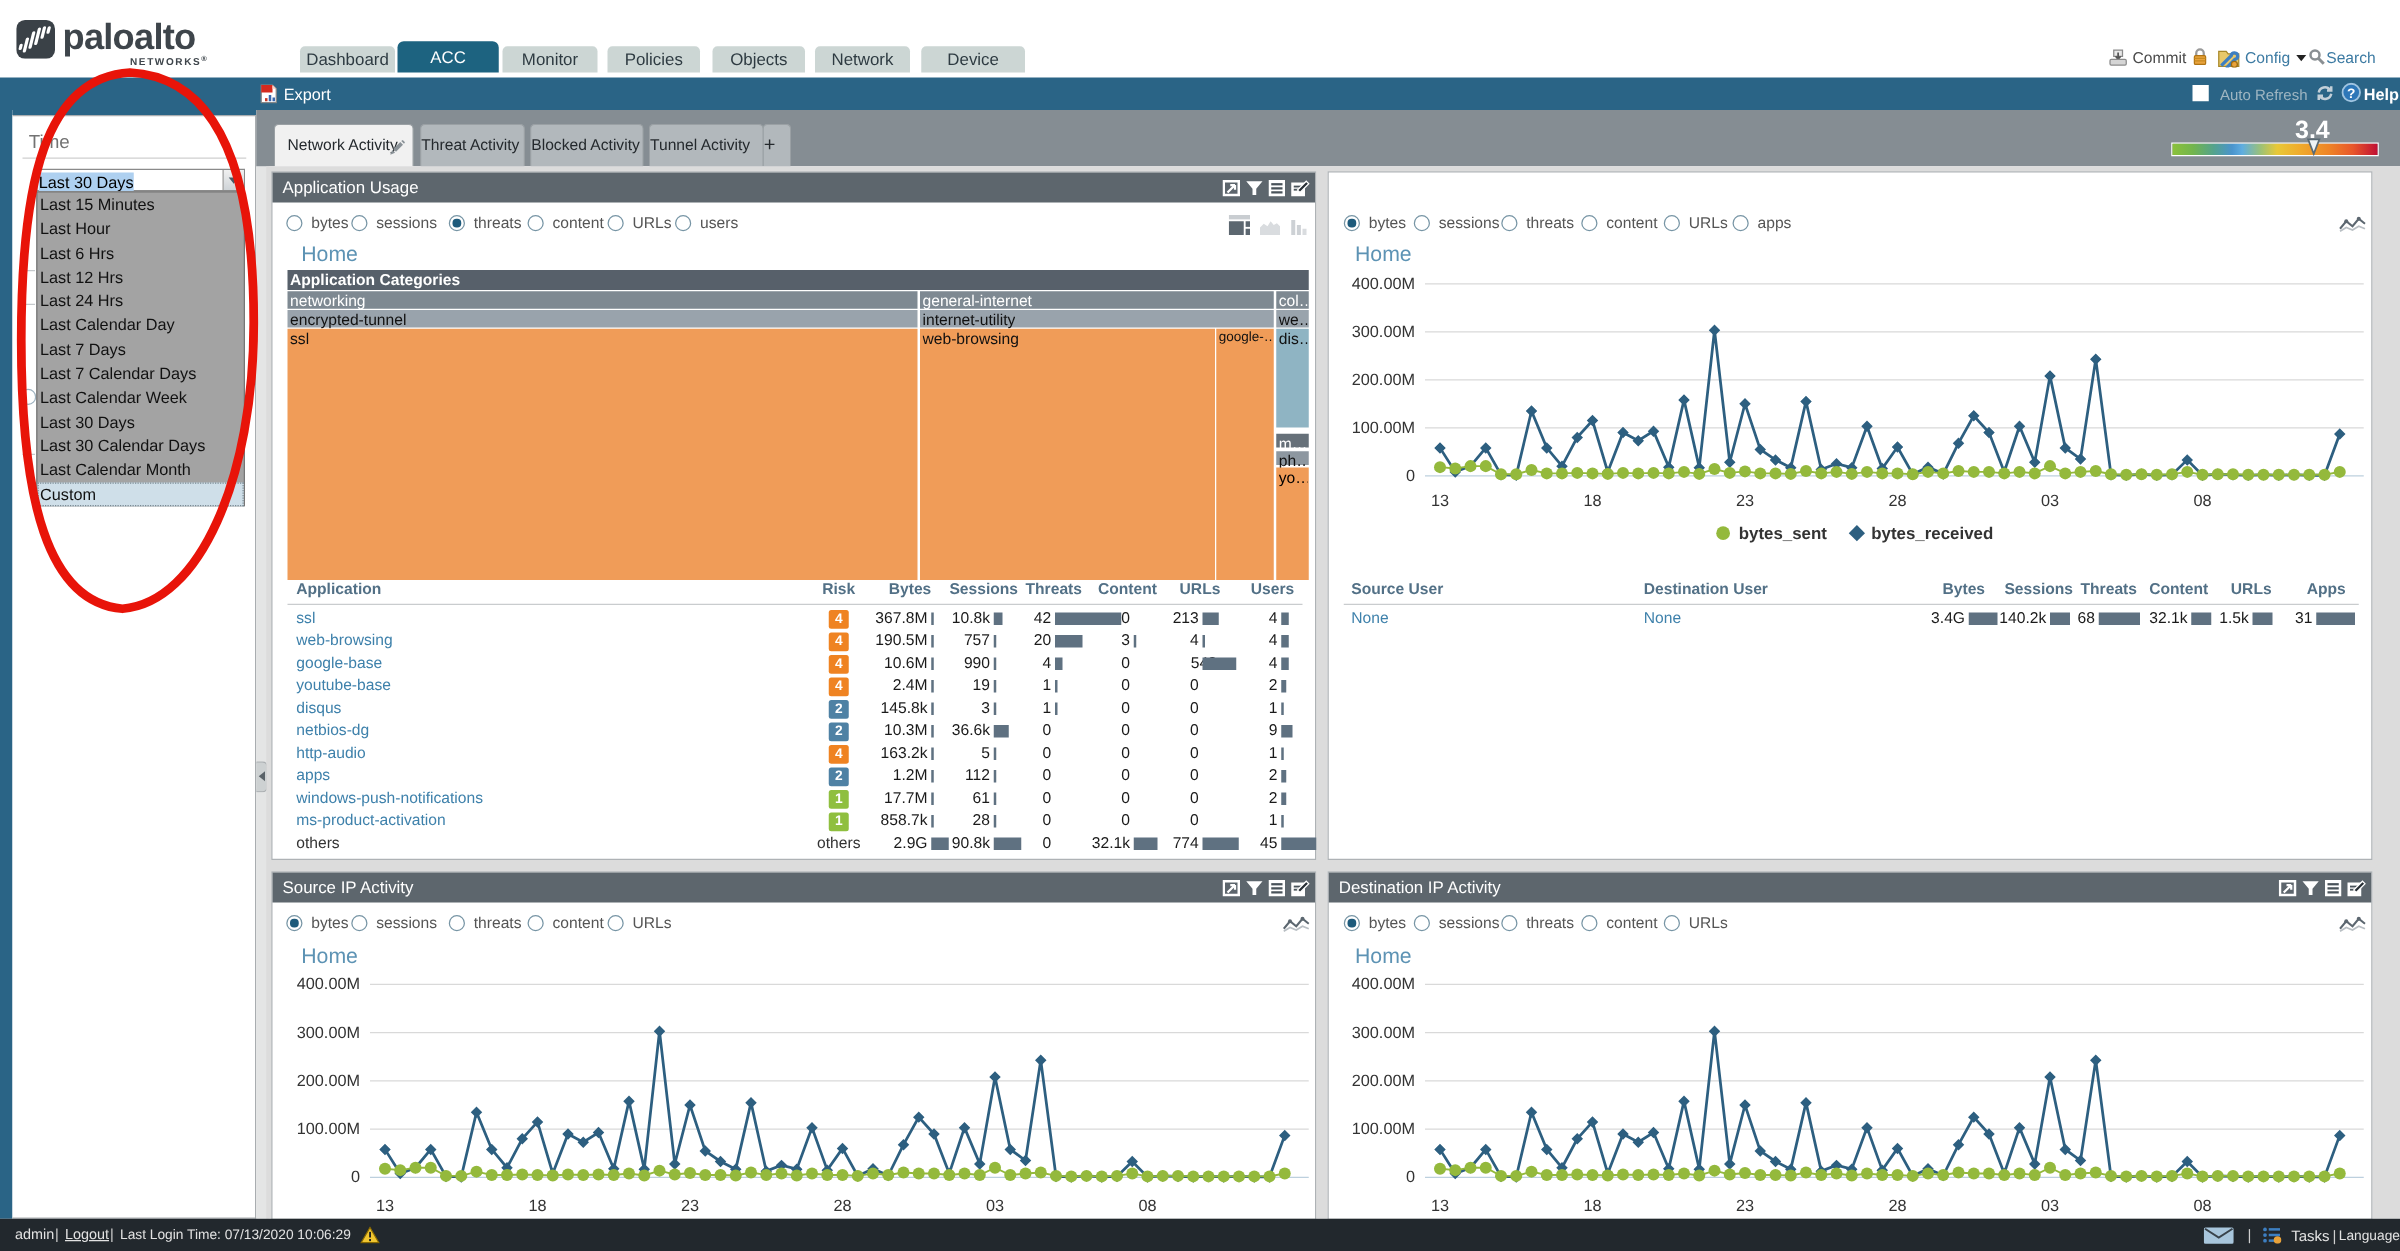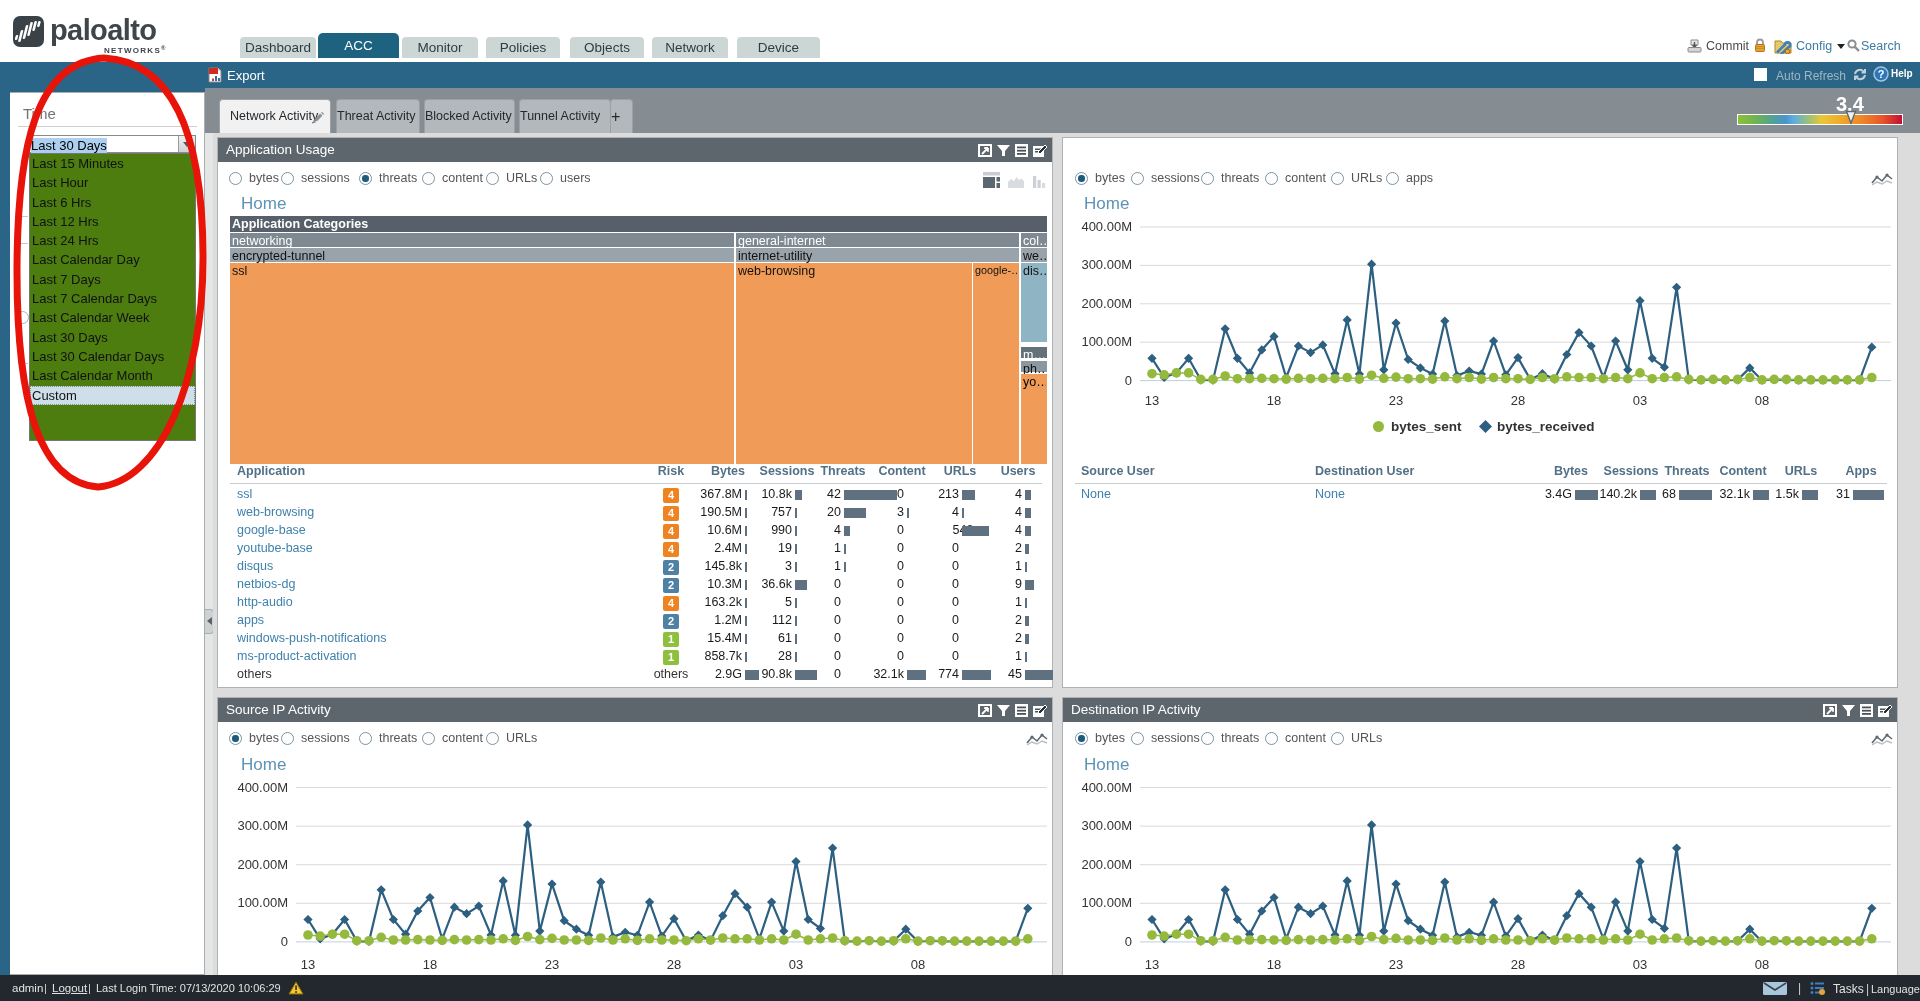--- a/index.html
+++ b/index.html
@@ -90,21 +90,21 @@
 <svg class="abs" style="left:1852px;top:67px" width="16" height="15">
 <path d="M3 7 a5 5 0 0 1 9 -2" fill="none" stroke="#c2cfd8" stroke-width="2"></path>
 <path d="M13 2 v3.4 h-3.4" fill="none" stroke="#c2cfd8" stroke-width="2"></path>
 <path d="M13 8 a5 5 0 0 1 -9 2" fill="none" stroke="#c2cfd8" stroke-width="2"></path>
 <path d="M3 13 v-3.4 h3.4" fill="none" stroke="#c2cfd8" stroke-width="2"></path>
   </svg>
 <svg class="abs" style="left:1873px;top:66px" width="16" height="16">
 <circle cx="8" cy="8" r="7" fill="#2d77b8" stroke="#9fc4e0" stroke-width="1.5"></circle>
 <text x="8" y="12" text-anchor="middle" font-size="11" font-weight="bold" fill="#fff">?</text>
   </svg>
-<div class="abs" style="left:1891px;top:68px;font-size:10px;font-weight:bold;color:#fff">Help</div>
+<div class="abs" style="left:1891px;top:68px;font-size:13px;font-weight:bold;color:#fff">Help</div>
 
 <div class="abs" style="left:0;top:88px;width:10px;height:887px;background:#2a6486"></div>
 <div class="abs" style="left:10px;top:88px;width:195px;height:4px;background:#2a6486"></div>
 <div class="abs" style="left:10px;top:92px;width:195px;height:883px;background:#fff;border:1px solid #a9adb0;border-left:none"></div>
 <div class="abs" style="left:205px;top:133px;width:10px;height:842px;background:#e4e5e5"></div>
 <div class="abs" style="left:205px;top:609px;width:9px;height:25px;background:#cdd1d2;border:1px solid #a9adb0;border-left:none;border-radius:0 4px 4px 0"></div>
 <div class="abs" style="left:207px;top:617px;width:0;height:0;border-top:4.5px solid transparent;border-bottom:4.5px solid transparent;border-right:5px solid #5a6268"></div>
 <div class="abs" style="left:23px;top:105px;font-size:15px;color:#737373">Time</div>
 <div class="abs" style="left:18px;top:126px;width:179px;height:1px;background:#cfcfcf"></div>
 
@@ -113,21 +113,21 @@
 <span style="position:absolute;right:0;top:0;width:17px;height:16px;background:linear-gradient(#f0f0f0,#cfd4d8);border-left:1px solid #9a9a9a">
 <span style="position:absolute;left:4px;top:6px;width:0;height:0;border-left:4.5px solid transparent;border-right:4.5px solid transparent;border-top:5.5px solid #4a5a66"></span>
     </span>
   </div>
 
 <div class="abs" style="left:18px;top:216px;width:10px;height:1px;background:#c5c9cc"></div>
 <div class="abs" style="left:18px;top:243px;width:10px;height:1px;background:#c5c9cc"></div>
 <div class="abs" style="left:16px;top:311px;width:13px;height:13px;border:1.5px solid #9fb3c0;border-radius:50%"></div>
 <div class="abs" style="left:18px;top:363px;width:10px;height:1px;background:#c5c9cc"></div>
 
-<div class="abs" style="left:29px;top:153px;width:167px;height:288px;background:#4d7c0f;border:1px solid #767676;z-index:30">
+<div class="abs" style="left:29px;top:153px;width:167px;height:252px;background:#a3a3a3;border:1px solid #767676;z-index:30">
     <div class="ddi">Last 15 Minutes</div>
     <div class="ddi">Last Hour</div>
     <div class="ddi">Last 6 Hrs</div>
     <div class="ddi">Last 12 Hrs</div>
     <div class="ddi">Last 24 Hrs</div>
     <div class="ddi">Last Calendar Day</div>
     <div class="ddi">Last 7 Days</div>
     <div class="ddi">Last 7 Calendar Days</div>
     <div class="ddi">Last Calendar Week</div>
     <div class="ddi">Last 30 Days</div>
@@ -353,21 +353,21 @@
     <div class="bar" style="left:527px;top:478px;width:2px"></div>
     <div class="cell" style="left:504px;top:475px;width:70px;text-align:right">112</div>
     <div class="bar" style="left:577px;top:478px;width:2px"></div>
     <div class="cell" style="left:553px;top:475px;width:70px;text-align:right">0</div>
     <div class="cell" style="left:616px;top:475px;width:70px;text-align:right">0</div>
     <div class="cell" style="left:671px;top:475px;width:70px;text-align:right">0</div>
     <div class="cell" style="left:734px;top:475px;width:70px;text-align:right">2</div>
     <div class="bar" style="left:807px;top:478px;width:4px"></div>
     <a class="alink" style="left:19px;top:493px">windows-push-notifications</a>
     <div class="badge" style="left:445px;top:494px;background:#8fbf3f">1</div>
-    <div class="cell" style="left:454px;top:493px;width:70px;text-align:right">15.4M</div>
+    <div class="cell" style="left:454px;top:493px;width:70px;text-align:right">17.7M</div>
     <div class="bar" style="left:527px;top:496px;width:2px"></div>
     <div class="cell" style="left:504px;top:493px;width:70px;text-align:right">61</div>
     <div class="bar" style="left:577px;top:496px;width:2px"></div>
     <div class="cell" style="left:553px;top:493px;width:70px;text-align:right">0</div>
     <div class="cell" style="left:616px;top:493px;width:70px;text-align:right">0</div>
     <div class="cell" style="left:671px;top:493px;width:70px;text-align:right">0</div>
     <div class="cell" style="left:734px;top:493px;width:70px;text-align:right">2</div>
     <div class="bar" style="left:807px;top:496px;width:4px"></div>
     <a class="alink" style="left:19px;top:511px">ms-product-activation</a>
     <div class="badge" style="left:445px;top:512px;background:#8fbf3f">1</div>

